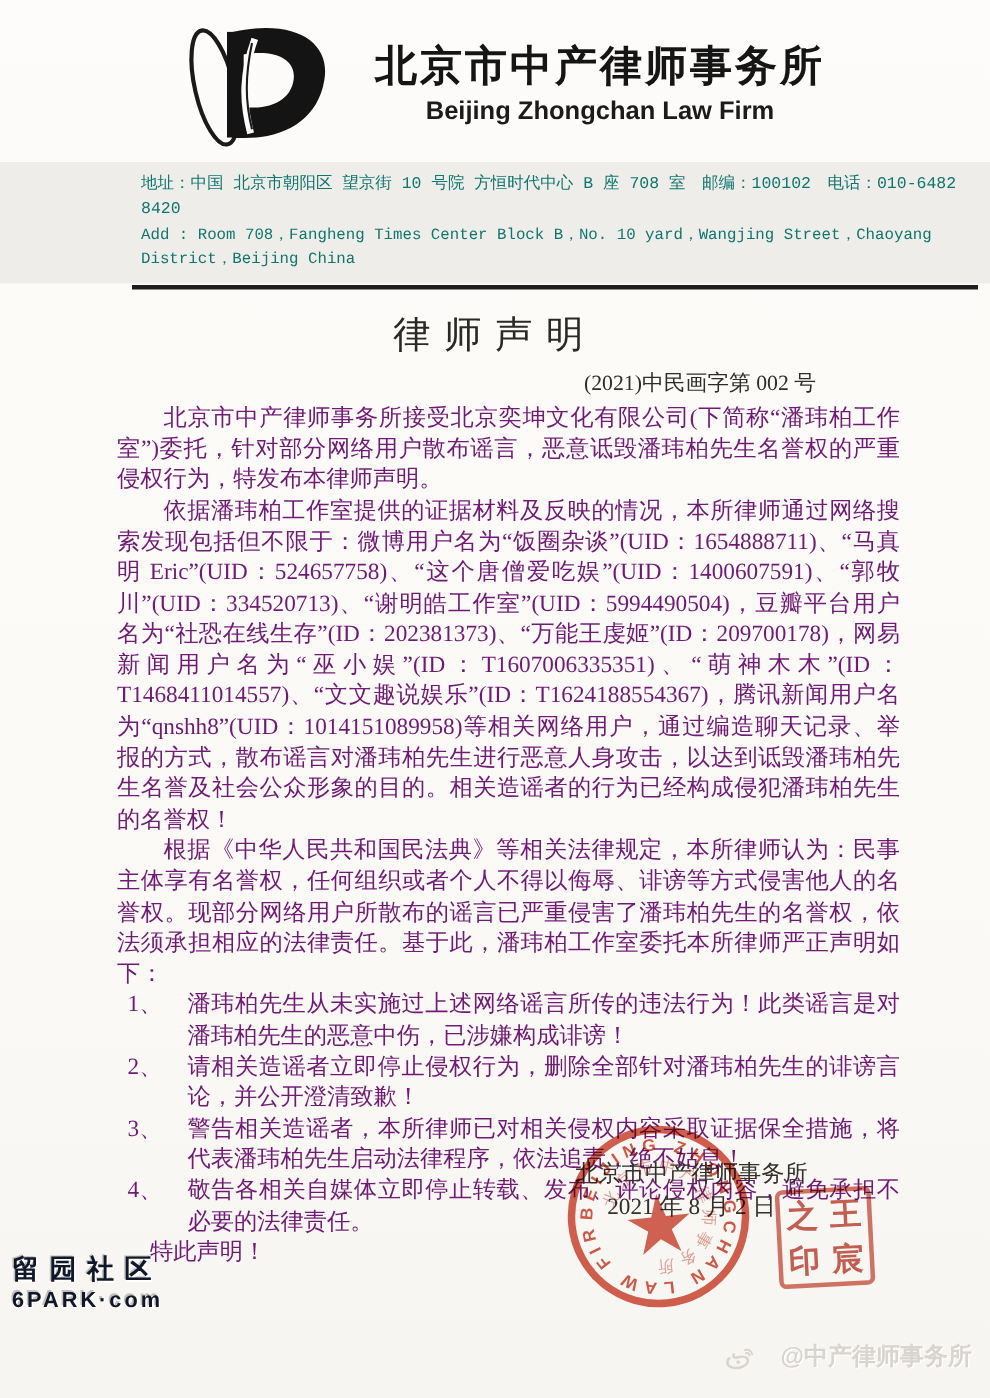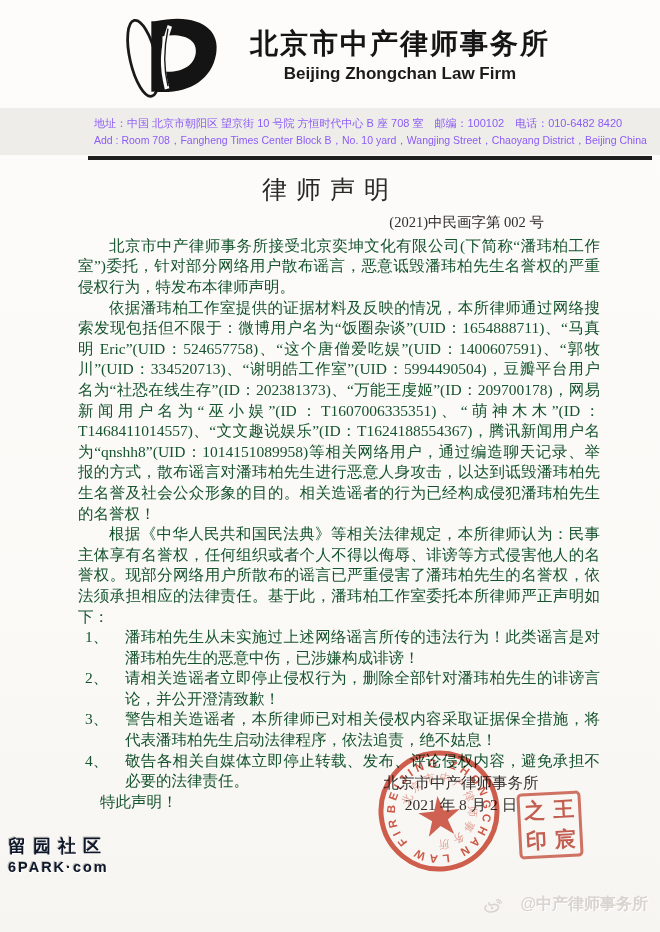--- a/index.html
+++ b/index.html
@@ -12,30 +12,30 @@
   .page{position:absolute;inset:0;}
 
   
   .brand{display:flex;align-items:center;justify-content:flex-start;padding:12px 0 0 112px;gap:26px;}
   .logo{width:112px;height:88px;flex:0 0 auto;}
   .firm-names{text-align:center;flex:0 0 auto;}
   .firm-cn{font-family:"Liberation Sans","DejaVu Sans",sans-serif;font-weight:bold;font-size:28px;letter-spacing:2px;color:#151515;line-height:1.15;}
   .firm-en{font-family:"Liberation Sans","DejaVu Sans",sans-serif;font-weight:bold;font-size:17px;color:#1b1b1b;margin-top:3px;}
 
   .addr{background:#efede9;margin-top:8px;padding:7px 6px 7px 94px;
-        font-family:Liberation Sans, sans-serif;color:#8b5cf6;line-height:1.55;}
+        font-family:Liberation Mono, monospace;color:#0f766e;line-height:1.55;}
   .addr-cn{font-size:11px;}
   .addr-en{font-size:10.5px;}
   .rule{height:3.5px;background:#1f1f1f;margin:1px 8px 0 88px;}
 
   
   .title{text-align:center;font-size:25px;letter-spacing:9px;margin-top:13px;color:#2b2925;}
   .docno{text-align:right;padding-right:116px;font-size:14.5px;margin-top:7px;color:#2f2d2a;}
 
-  .doc-body{padding:4px 60px 0 78px;font-size:15.5px;line-height:20.6px;text-align:justify;color:#14532d;}
+  .doc-body{padding:4px 60px 0 78px;font-size:15.5px;line-height:20.6px;text-align:justify;color:#701a75;}
   .doc-body p{margin:0;text-indent:2em;}
   .li{position:relative;padding-left:47px;}
   .li .num{position:absolute;left:7px;top:0;}
   .closing{margin-left:22px;}
 
   
   .sig{position:absolute;top:772px;right:84px;width:230px;text-align:center;
        font-size:15.5px;line-height:21.5px;color:#33302c;}
 
   

